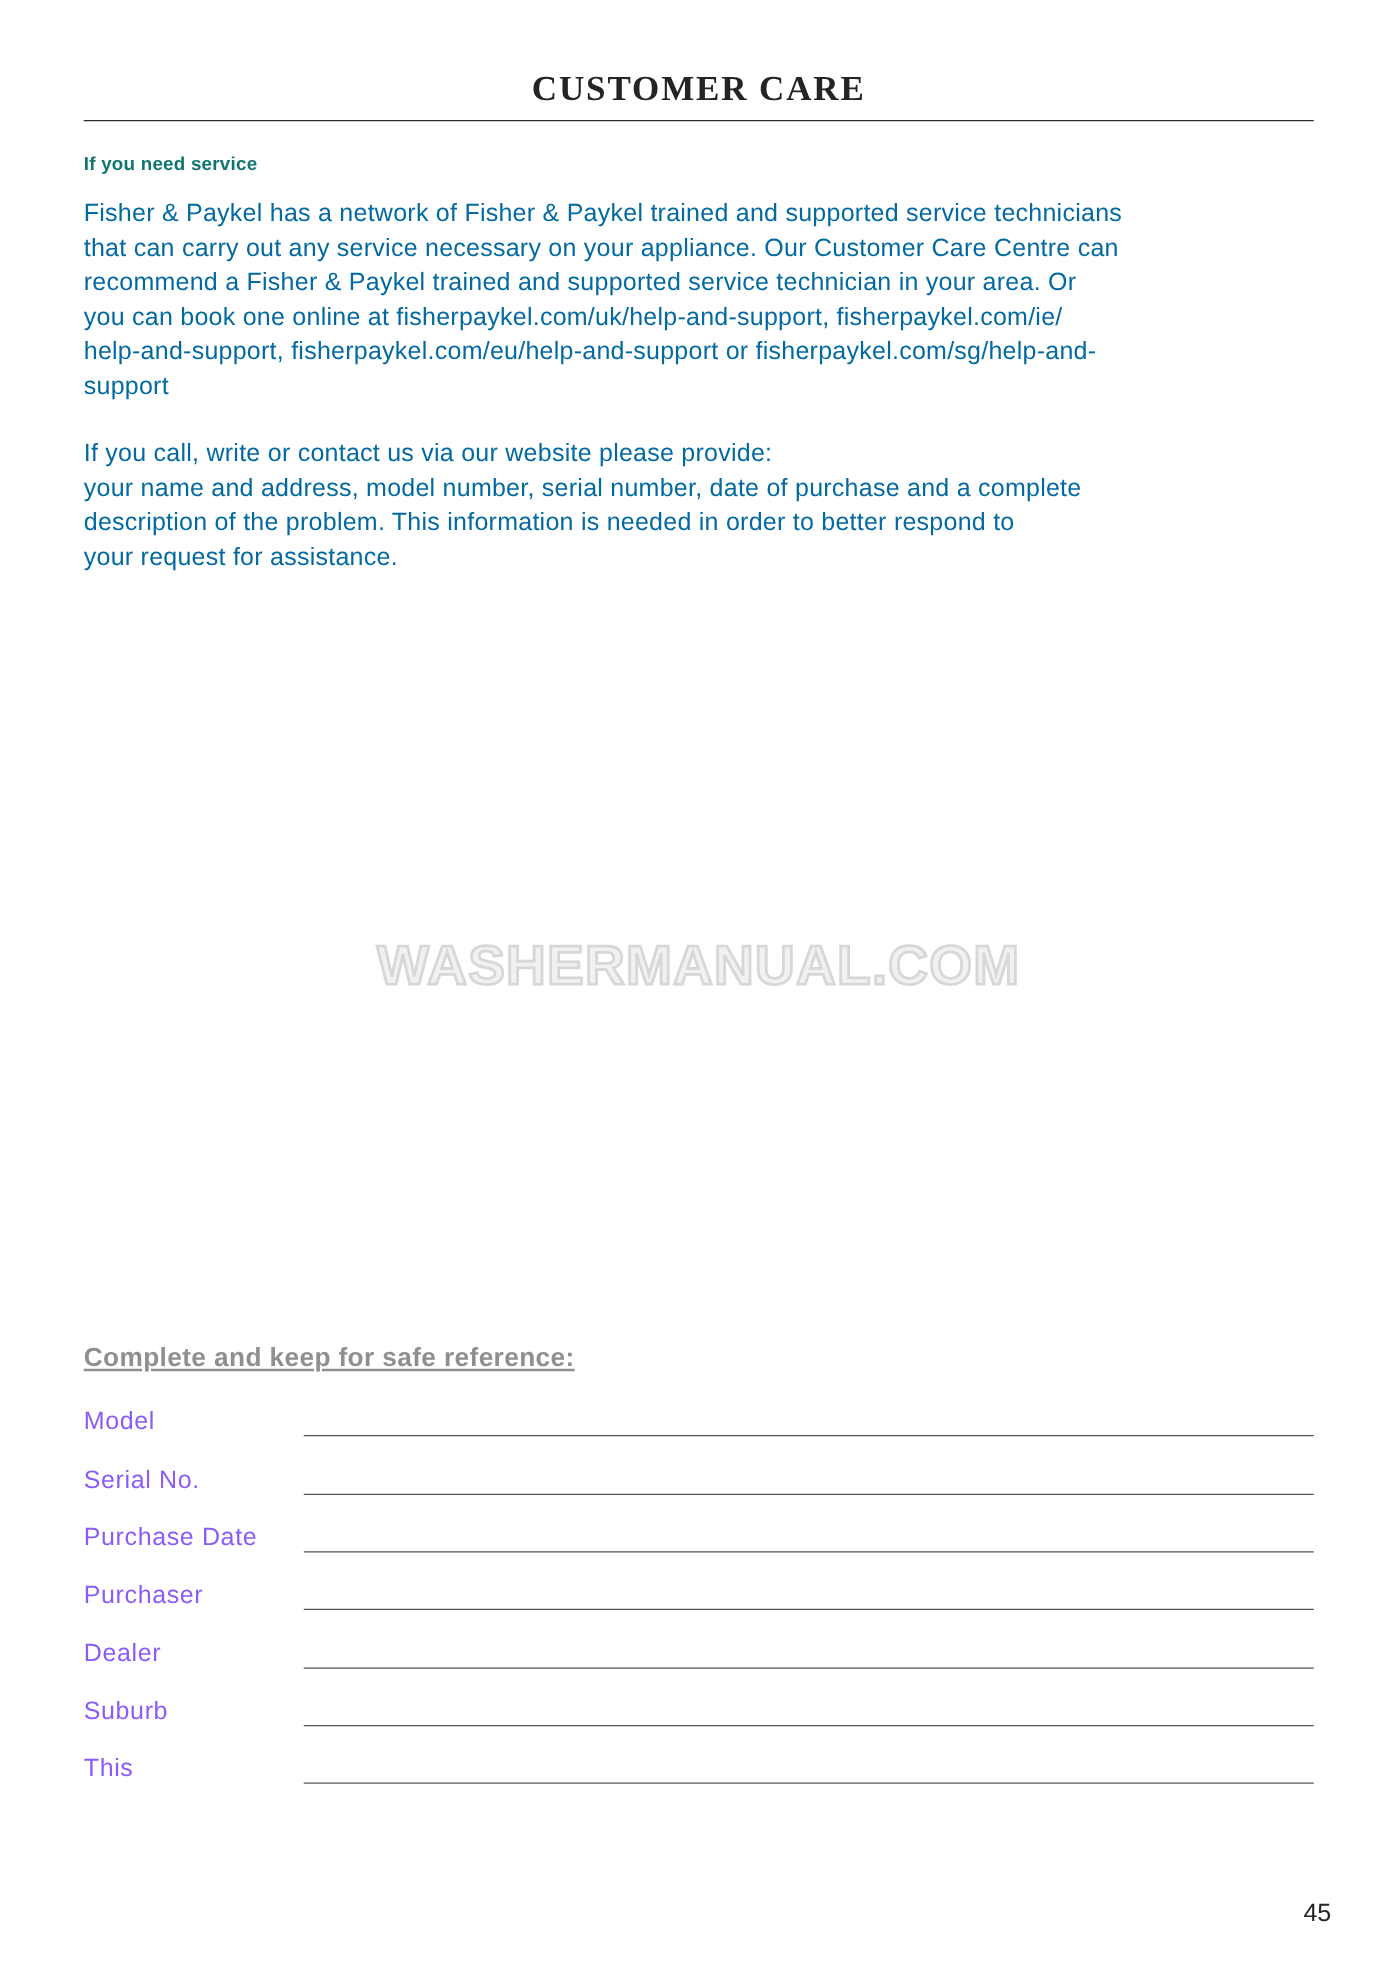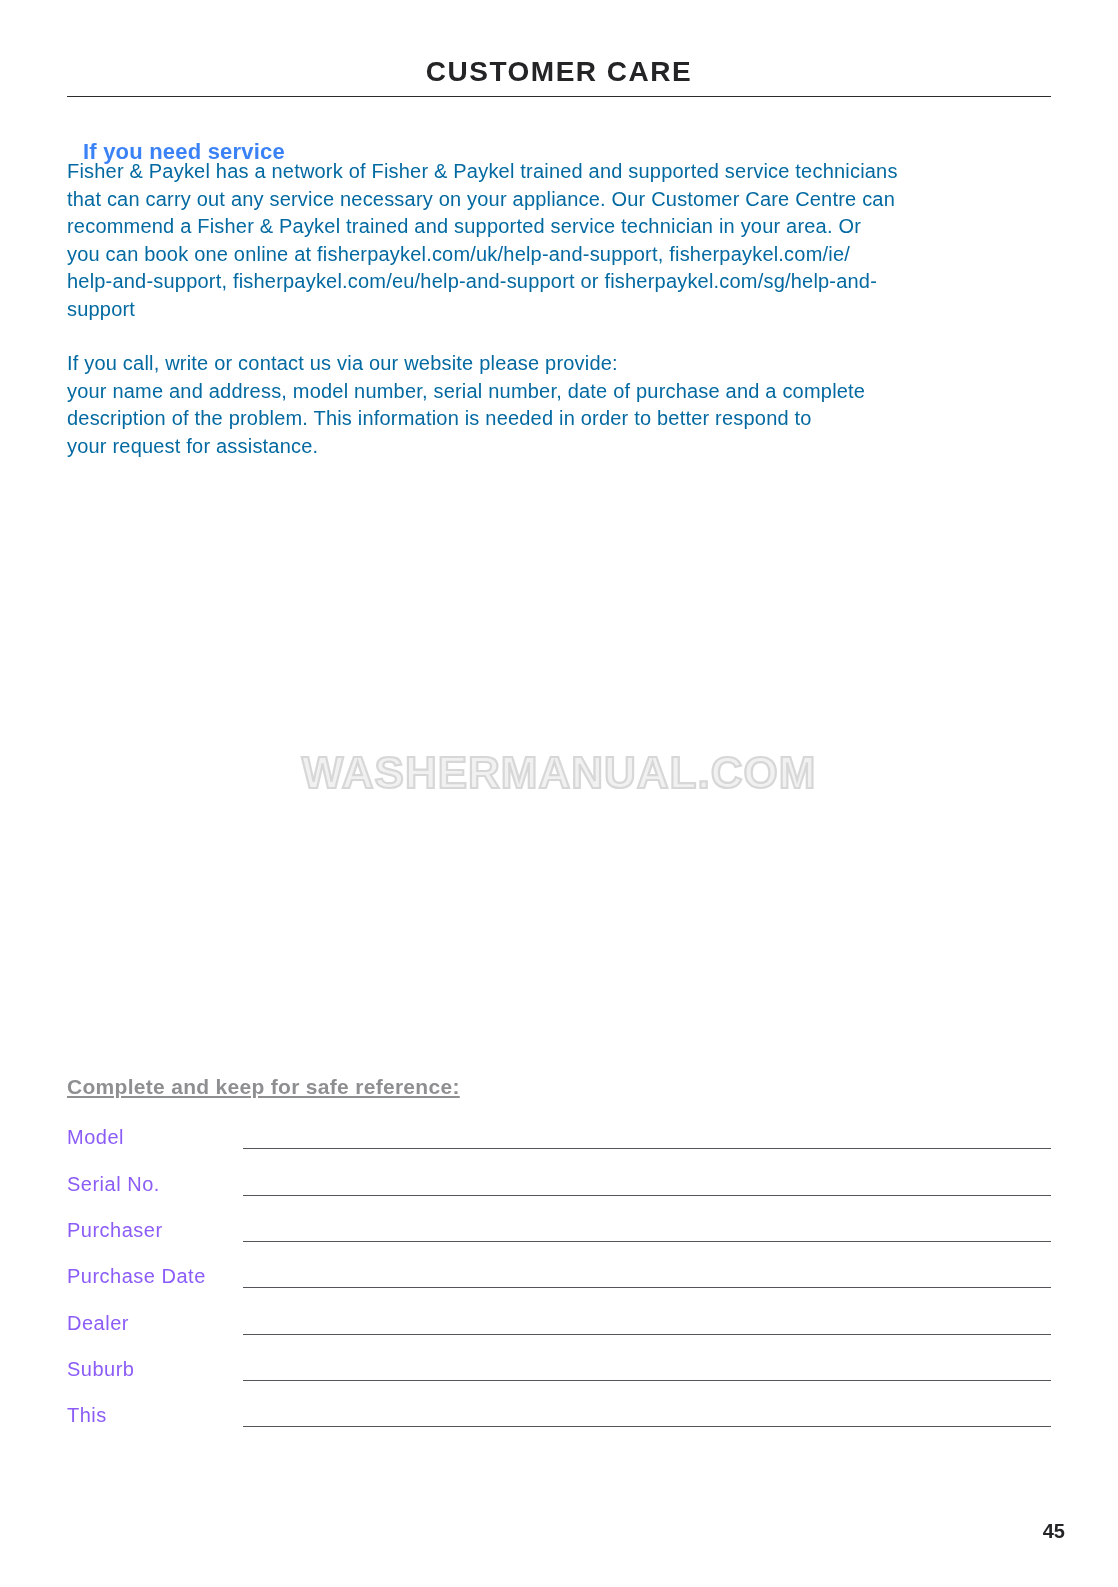--- a/index.html
+++ b/index.html
@@ -19,38 +19,39 @@
     position: absolute;
     top: 56px;
     left: 67px;
     width: 984px;
     margin: 0;
     text-align: center;
     font-size: 28px;
     font-weight: bold;
     letter-spacing: 1.5px;
     color: #242426;
+    font-family: Liberation Serif, serif;
   }
   .title-rule {
     position: absolute;
     top: 96px;
     left: 67px;
     width: 984px;
     height: 0;
     border-top: 1.6px solid #2c2c2e;
   }
   .service-heading {
     position: absolute;
     top: 123px;
     left: 67px;
-    margin: 16px;
-    font-size: 22px;
+    margin: 0;
+    font-size: 15px;
     font-weight: bold;
     letter-spacing: 0.2px;
-    color: #3b82f6;
+    color: #0f766e;
   }
   .body-para {
     position: absolute;
     left: 67px;
     width: 984px;
     margin: 0;
     font-size: 20px;
     line-height: 27.5px;
     letter-spacing: 0.2px;
     color: #0369a1;
@@ -106,21 +107,21 @@
     height: 0;
     border-bottom: 1.6px solid #54555a;
   }
   .page-number {
     position: absolute;
     top: 1520px;
     left: 965px;
     width: 100px;
     text-align: right;
     font-size: 20px;
-    font-weight: bold;
+    font-weight: normal;
     color: #242426;
   }
 </style>
 </head>
 <body>
 
 <div class="page">
 
   <h1 class="page-title">CUSTOMER CARE</h1>
 
@@ -151,26 +152,26 @@
         <span class="form-label">Model</span>
         <span class="form-line"></span>
       </div>
 
       <div class="form-row">
         <span class="form-label">Serial No.</span>
         <span class="form-line"></span>
       </div>
 
       <div class="form-row">
-        <span class="form-label">Purchaser</span>
+        <span class="form-label">Purchase Date</span>
         <span class="form-line"></span>
       </div>
 
       <div class="form-row">
-        <span class="form-label">Purchase Date</span>
+        <span class="form-label">Purchaser</span>
         <span class="form-line"></span>
       </div>
 
       <div class="form-row">
         <span class="form-label">Dealer</span>
         <span class="form-line"></span>
       </div>
 
       <div class="form-row">
         <span class="form-label">Suburb</span>

